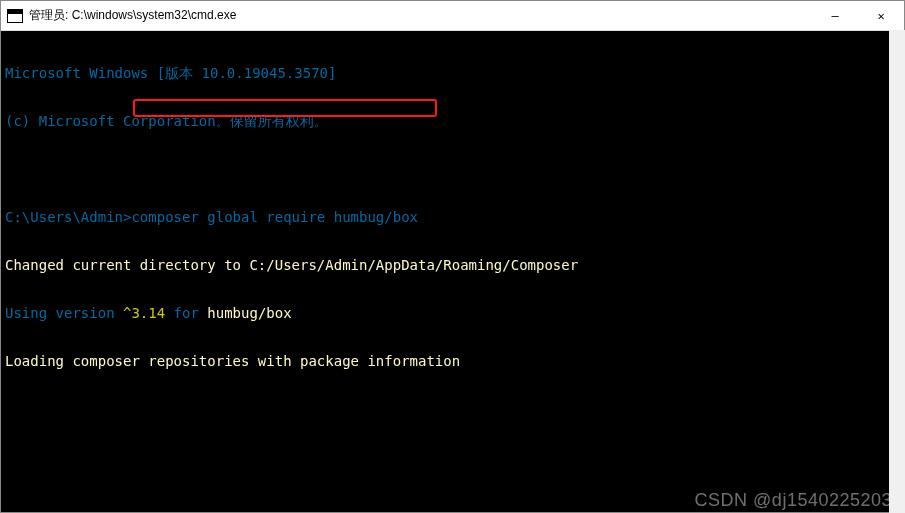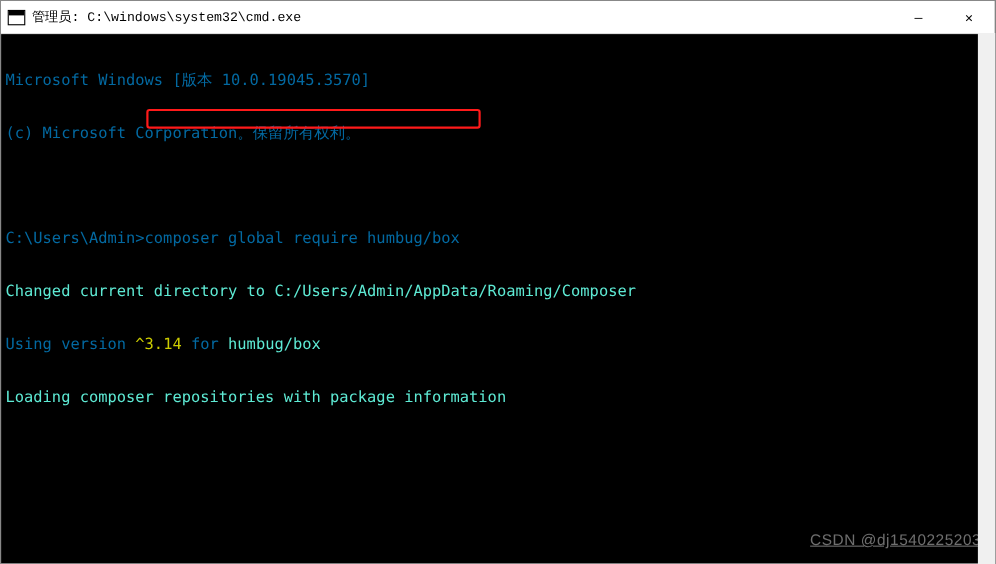--- a/index.html
+++ b/index.html
@@ -36,21 +36,21 @@
   }
   .titlebar-icon::before {
     content: "";
     position: absolute;
     top: 0; left: 0; right: 0;
     height: 4px;
     background: #000;
   }
   .titlebar-text {
     font-size: 12px;
-    font-family: Liberation Mono, monospace;
+    font-family: Liberation Sans, sans-serif;
     color: #000;
   }
   .titlebar-controls {
     position: absolute;
     right: 0;
     top: 0;
     height: 30px;
     display: flex;
   }
   .titlebar-btn {
@@ -69,37 +69,36 @@
     font-family: "NSimSun","SimSun","Consolas", monospace;
     font-size: 14px;
     line-height: 16px;
     padding: 2px 4px;
     overflow: hidden;
     position: relative;
     white-space: pre;
   }
   .line { white-space: pre; }
   .white { color: #0369a1; }
-  .green { color: #5eead4; }
+  .green { color: #fef9c3; }
   .yellow { color: #cccc00; }
   .highlight-box {
     position: absolute;
     border: 2px solid #ff1a1a;
     border-radius: 3px;
     pointer-events: none;
   }
   .watermark {
     position: absolute;
     right: 12px;
-    bottom: 14px;
+    bottom: 4px;
     color: rgba(200,200,200,0.55);
     font-family: Arial, sans-serif;
-    font-size: 14px;
+    font-size: 18px;
     letter-spacing: 0.5px;
-    text-decoration: underline;
   }
   .scrollbar {
     position: absolute;
     top: 30px;
     right: 0;
     bottom: 0;
     width: 16px;
     background: #f0f0f0;
   }
 </style>

